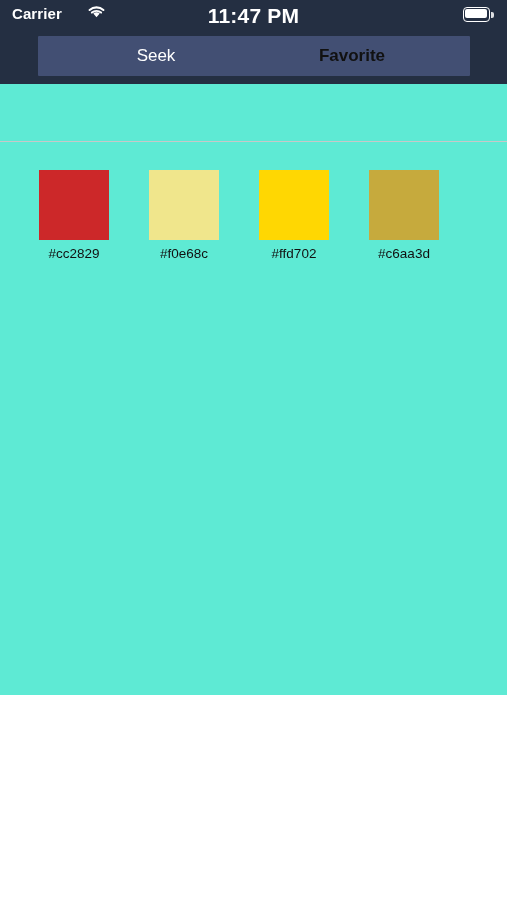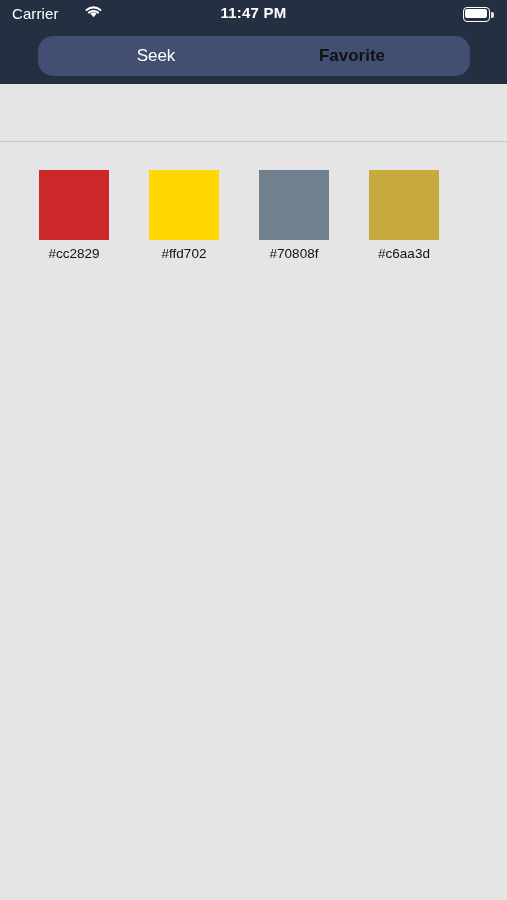--- a/index.html
+++ b/index.html
@@ -25,33 +25,34 @@
     top: 0; left: 0;
     width: 507px;
     height: 30px;
   }
   .status-left {
     position: absolute;
     left: 12px; top: 4px;
     display: flex;
     align-items: center;
     gap: 25px;
+    font-weight: bold;
   }
   .status-carrier {
     color: #ffffff;
     font-size: 15px;
     letter-spacing: 0.1px;
   }
   .wifi-icon { display: block; }
   .status-time {
     position: absolute;
     left: 0; right: 0; top: 4px;
     text-align: center;
     color: #ffffff;
-    font-size: 15px;
+    font-size: 21px;
     font-weight: bold;
     letter-spacing: 0.2px;
   }
   .status-battery {
     position: absolute;
     right: 14px; top: 7px;
     width: 30px; height: 15px;
   }
   .batt-body {
     position: absolute;
@@ -75,21 +76,21 @@
     border-radius: 0 2px 2px 0;
     opacity: 0.85;
   }
 
   
   .segmented {
     position: absolute;
     left: 38px; top: 36px;
     width: 432px; height: 39px;
     background: #424f73;
-    border-radius: 15px;
+    border-radius: 1px;
     display: flex;
     padding: 20px;
   }
   .segment {
     flex: 1 1 50%;
     display: flex;
     align-items: center;
     justify-content: center;
     font-size: 17px;
     border-radius: 7px;
@@ -102,22 +103,22 @@
     color: #111111;
     font-weight: bold;
     box-shadow: 0 1px 2px rgba(0,0,0,0.22);
   }
 
   
   .content {
     position: absolute;
     top: 84px; left: 0;
     width: 507px;
-    height: 816px;
-    background: #e5e5e5;
+    height: 611px;
+    background: #5eead4;
   }
   .divider {
     position: absolute;
     left: 0; top: 57px;
     width: 507px; height: 1px;
     background: #c8c8c8;
   }
 
   .swatch-grid {
     position: absolute;
@@ -188,31 +189,31 @@
 
   <div class="swatch-grid">
 
     <div class="swatch-cell">
       <div class="swatch-box" style="background: rgb(204, 40, 41);"></div>
       <div class="swatch-label">#cc2829</div>
     </div>
 
 
 
+    <div class="swatch-cell">
+      <div class="swatch-box" style="background: rgb(240, 230, 140);"></div>
+      <div class="swatch-label">#f0e68c</div>
+    </div>
 
 
     <div class="swatch-cell">
       <div class="swatch-box" style="background: rgb(255, 215, 2);"></div>
       <div class="swatch-label">#ffd702</div>
     </div>
 
-    <div class="swatch-cell">
-      <div class="swatch-box" style="background: rgb(112, 128, 143);"></div>
-      <div class="swatch-label">#70808f</div>
-    </div>
 
 
 
     <div class="swatch-cell">
       <div class="swatch-box" style="background: rgb(198, 170, 61);"></div>
       <div class="swatch-label">#c6aa3d</div>
     </div>
 
   </div>
 

